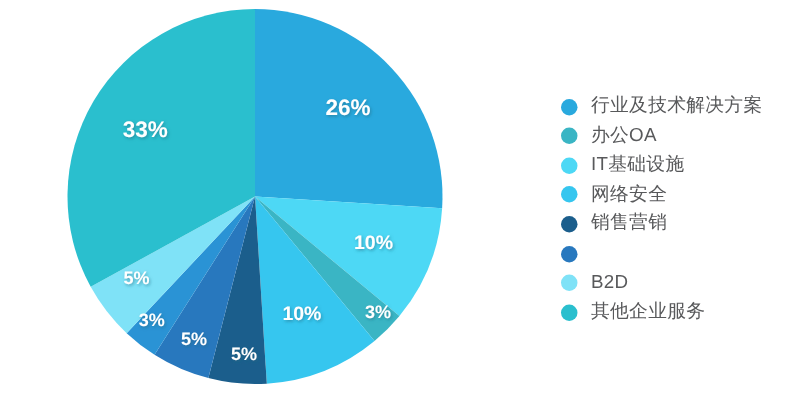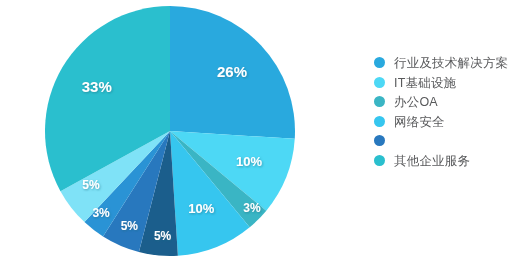--- a/index.html
+++ b/index.html
@@ -34,21 +34,21 @@
     paint-order:stroke;
   }
   #legend{
     position:absolute;
     left:374px;
     top:57px;
     width:156px;
   }
   .legend-item{
     display:flex;
-    align-items:flex-start;
+    align-items:flex-end;
     height:19.6px;
     white-space:nowrap;
   }
   .legend-bullet{
     width:11px;
     height:11px;
     border-radius:50%;
     flex:0 0 auto;
     margin-right:9px;
   }
@@ -96,33 +96,41 @@
         </g>
     </svg>
   </div>
 
   <div id="legend">
       <div class="legend-item">
         <span class="legend-bullet" style="background: rgb(41, 169, 222);"></span>
         <span class="legend-label">行业及技术解决方案</span>
       </div>
       <div class="legend-item">
+        <span class="legend-bullet" style="background: rgb(58, 181, 196);"></span>
+        <span class="legend-label">办公OA</span>
+      </div>
+      <div class="legend-item">
         <span class="legend-bullet" style="background: rgb(77, 216, 245);"></span>
         <span class="legend-label">IT基础设施</span>
-      </div>
-      <div class="legend-item">
-        <span class="legend-bullet" style="background: rgb(58, 181, 196);"></span>
-        <span class="legend-label">办公OA</span>
       </div>
       <div class="legend-item">
         <span class="legend-bullet" style="background: rgb(54, 198, 239);"></span>
         <span class="legend-label">网络安全</span>
       </div>
       <div class="legend-item">
+        <span class="legend-bullet" style="background: rgb(27, 94, 140);"></span>
+        <span class="legend-label">销售营销</span>
+      </div>
+      <div class="legend-item">
         <span class="legend-bullet" style="background: rgb(40, 120, 190);"></span>
+      </div>
+      <div class="legend-item">
+        <span class="legend-bullet" style="background: rgb(127, 226, 247);"></span>
+        <span class="legend-label">B2D</span>
       </div>
       <div class="legend-item">
         <span class="legend-bullet" style="background: rgb(42, 191, 206);"></span>
         <span class="legend-label">其他企业服务</span>
       </div>
     </div>
 
 </div>
 
 </body></html>

